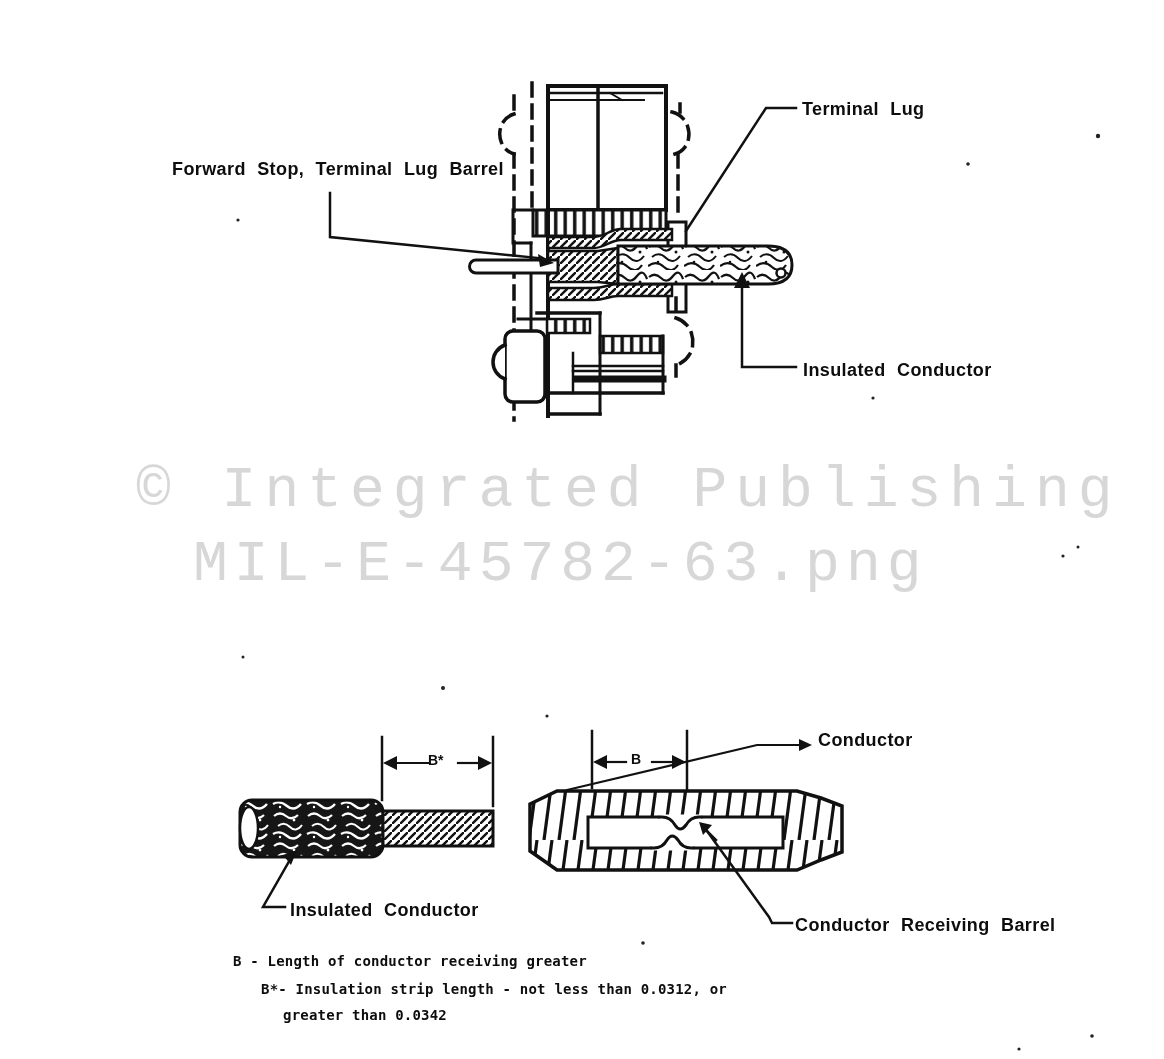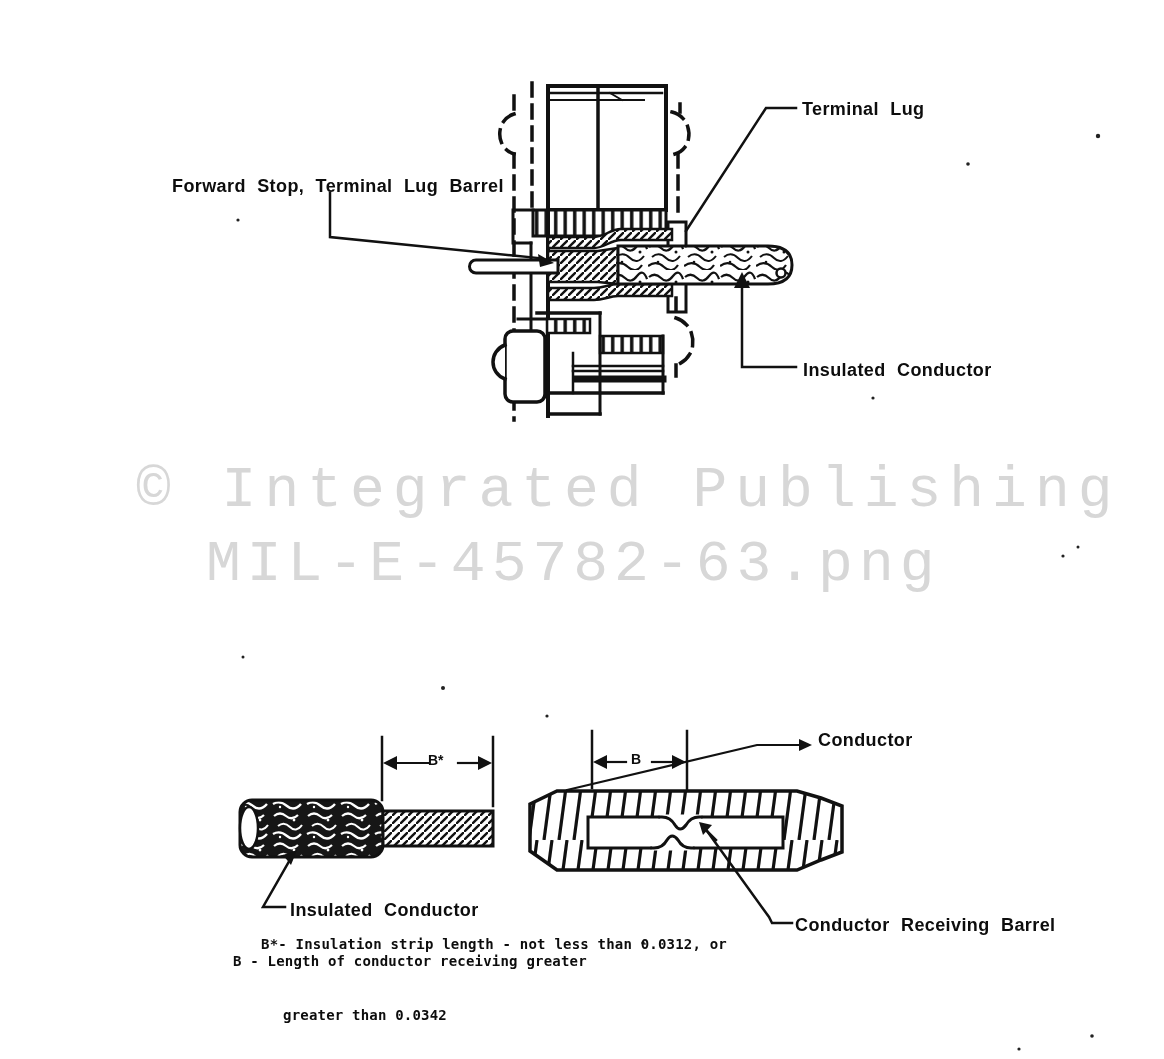--- a/index.html
+++ b/index.html
@@ -11,21 +11,21 @@
     font-family:"Liberation Sans",sans-serif;
   }
   .wm{
     position:absolute;
     color:#d7d7d7;
     font-family:Liberation Mono, monospace;
     white-space:nowrap;
     z-index:1;
   }
   .wm1{left:136px;top:458px;font-size:58px;letter-spacing:8px;}
-  .wm2{left:193px;top:532px;font-size:58px;letter-spacing:6px;margin-left:13px;}
+  .wm2{left:193px;top:532px;font-size:58px;letter-spacing:6px;}
   svg.art{position:absolute;left:0;top:0;z-index:2;}
   .dlabel{
     position:absolute;
     font-family:"Liberation Sans",sans-serif;
     font-weight:700;
     font-size:18px;
     letter-spacing:.4px;
     word-spacing:6px;
     color:#0d0d0d;
     white-space:nowrap;
@@ -238,28 +238,28 @@
         <circle cx="1078" cy="547" r="1.5"></circle>
       <circle cx="243" cy="657" r="1.5"></circle>
         <circle cx="443" cy="688" r="2"></circle>
       <circle cx="547" cy="716" r="1.6"></circle>
         <circle cx="643" cy="943" r="1.8"></circle>
       <circle cx="1092" cy="1036" r="1.8"></circle>
         <circle cx="1019" cy="1049" r="1.6"></circle>
     </g>
   </svg>
 
-  <div class="dlabel" style="left:172px;top:176px;">Forward Stop, Terminal Lug Barrel</div>
+  <div class="dlabel" style="left:172px;top:159px;">Forward Stop, Terminal Lug Barrel</div>
   <div class="dlabel" style="left:802px;top:99px;">Terminal Lug</div>
   <div class="dlabel" style="left:803px;top:360px;">Insulated Conductor</div>
 
 
   <div class="dim" style="left:428px;top:752px;">B*</div>
   <div class="dim" style="left:631px;top:751px;">B</div>
   <div class="dlabel" style="left:818px;top:730px;">Conductor</div>
   <div class="dlabel" style="left:290px;top:900px;">Insulated Conductor</div>
   <div class="dlabel" style="left:795px;top:915px;">Conductor Receiving Barrel</div>
 
   <div class="note" style="left:233px;top:953px;">B - Length of conductor receiving greater</div>
-  <div class="note" style="left:233px;top:936px;padding-left:28px;">B*- Insulation strip length - not less than 0.0312, or</div>
+  <div class="note" style="left:233px;top:981px;padding-left:28px;">B*- Insulation strip length - not less than 0.0312, or</div>
   <div class="note" style="left:283px;top:1007px;">greater than 0.0342</div>
 
 </div>
 
 </body></html>

